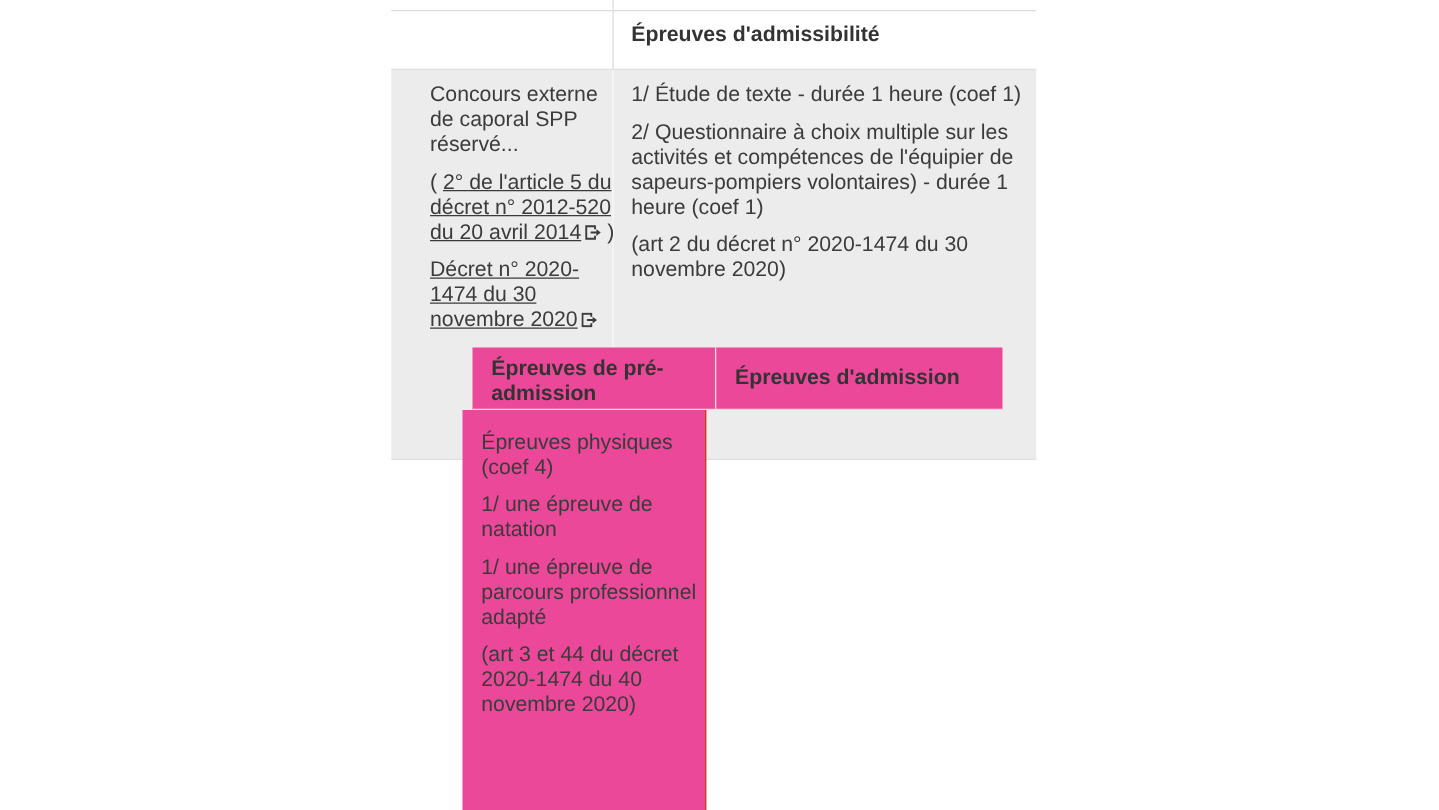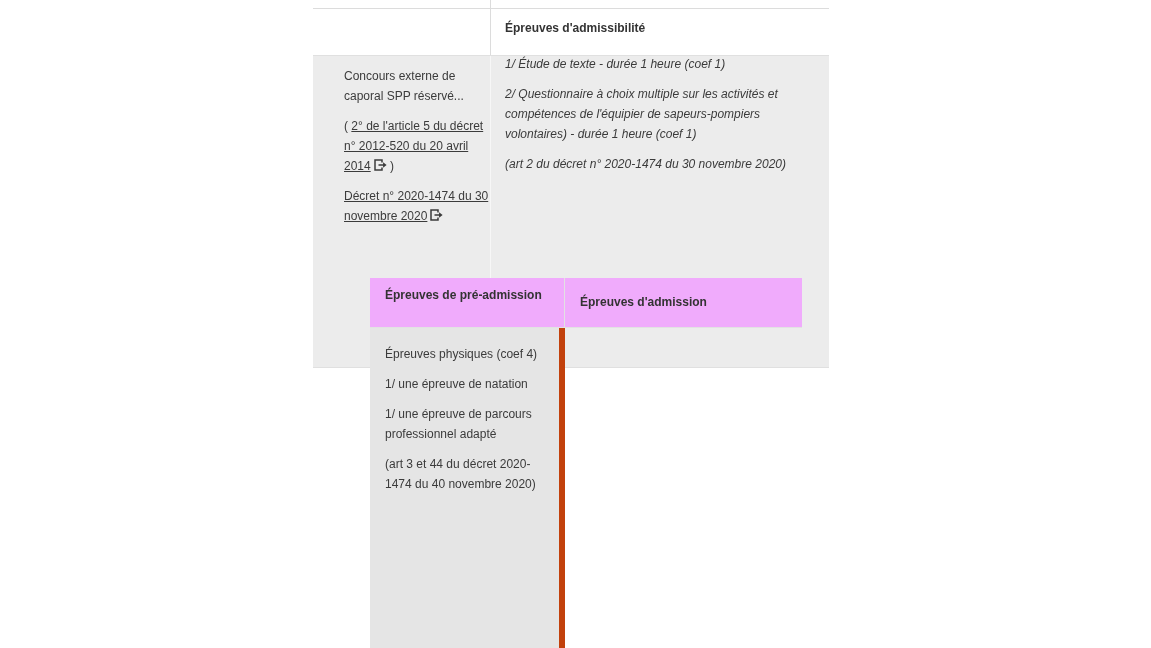--- a/index.html
+++ b/index.html
@@ -1,42 +1,42 @@
 <!DOCTYPE html>
 <html lang="fr"><head>
 <meta charset="utf-8">
 <style>
   html,body{margin:0;padding:0;background:#ffffff;}
   .page{
     position:relative;width:1151px;height:648px;overflow:hidden;background:#ffffff;
     font-family:"Liberation Sans","DejaVu Sans",sans-serif;
-    font-size:12px;line-height:20px;color:#3b3b3b;
+    font-size:17px;line-height:20px;color:#3b3b3b;
   }
   .abs{position:absolute;}
   
   .top-rule{left:313px;top:8px;width:516px;height:1px;background:#dcdcdc;}
   .vdiv-header{left:490px;top:0;width:1px;height:55px;background:#dcdcdc;}
   .header-admissibilite{left:505px;top:18px;width:310px;font-weight:700;color:#333333;}
   .header-rule{left:313px;top:55px;width:516px;height:1px;background:#e0e0e0;}
   .gray-body{left:313px;top:56px;width:516px;height:311px;background:#ececec;border-bottom:1px solid #e0e0e0;}
   .vdiv-body{left:490px;top:56px;width:1px;height:222px;background:#f7f7f7;}
   
   .col-concours{left:344px;top:66px;width:151px;}
-  .col-admissibilite{left:505px;top:54px;width:312px;font-style:italic;}
+  .col-admissibilite{left:505px;top:66px;width:312px;}
   .page p{margin:0 0 10px 0;}
   a.doc-link{color:#3b3b3b;text-decoration:underline;cursor:pointer;}
   .ext-icon{display:inline-block;vertical-align:-1px;margin-left:3px;color:#3b3b3b;}
   .ext-icon svg{display:block;}
   
   .nested{left:370px;top:278px;width:432px;}
-  .n-header{display:flex;background:#f0abfc;height:50px;border-bottom:1px solid #e2e2e2;box-sizing:border-box;}
+  .n-header{display:flex;background:#ec4899;height:50px;border-bottom:1px solid #e2e2e2;box-sizing:border-box;margin-left:8px;}
   .n-h1{width:195px;box-sizing:border-box;border-right:1px solid #e2e2e2;padding:7px 14px 0 15px;font-weight:700;color:#333333;}
   .n-h2{flex:1;box-sizing:border-box;padding:14px 6px 0 15px;font-weight:700;color:#333333;}
   .n-body{display:flex;height:320px;}
-  .n-b1{width:195px;box-sizing:border-box;background:#e5e5e5;border-right:6px solid #c2410c;padding:16px 6px 0 15px;}
+  .n-b1{width:195px;box-sizing:border-box;background:#ec4899;border-right:1px solid #c2410c;padding:16px 6px 0 15px;}
   .n-b2{width:237px;box-sizing:border-box;background:#ececec;padding:16px 6px 0 15px;}
 </style>
 </head>
 <body>
 
 <div class="page">
 
   <div class="abs top-rule"></div>
   <div class="abs vdiv-header"></div>
   <div class="abs header-rule"></div>

